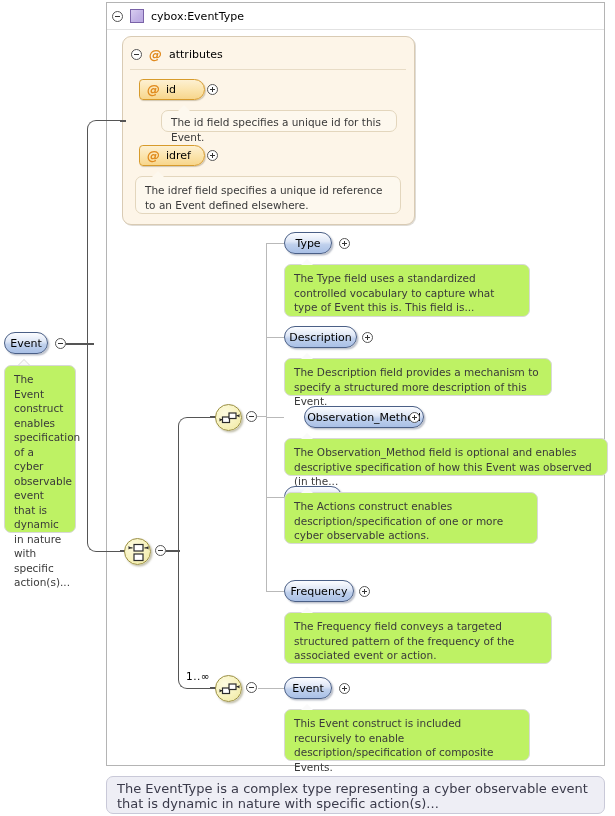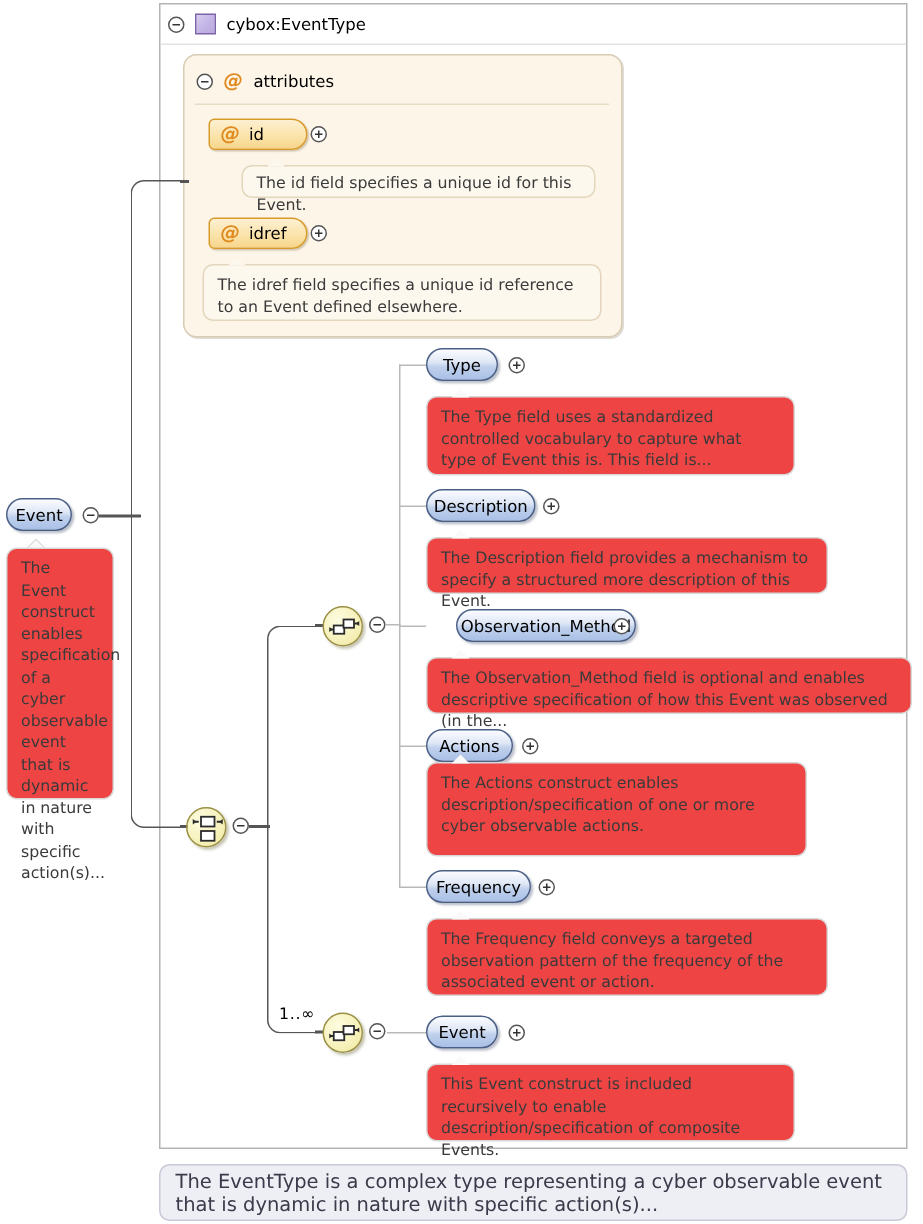--- a/index.html
+++ b/index.html
@@ -68,21 +68,21 @@
     background:linear-gradient(to bottom,#fdf0d2 0%,#fbe4ad 52%,#f7d68c 100%);
     box-shadow:1px 1px 1px rgba(130,110,70,.35);
     display:flex;align-items:center;gap:6px;padding:0 12px 0 7px;
   }
   .attr-pill .lbl{font-size:11px;color:#000;}
 
   
   .doc{
     position:absolute;box-sizing:border-box;
     border:1px solid #d8d8d8;border-radius:7px;
-    background:#ef4444;
+    background:#bef264;
     padding:6px 9px 5px 9px;
     font-size:10.5px;line-height:14.5px;color:#3a3a3a;
   }
   .doc.cream{border-color:#e3d6bd;background:#fdf8ee;}
   .doc::before{
     
     content:"";position:absolute;left:16px;top:-6px;
     width:0;height:0;
     border-left:6px solid transparent;border-right:6px solid transparent;
     border-bottom:6px solid #fafafa;
@@ -247,26 +247,26 @@
   <div class="doc" style="left:284px;top:358px;width:268px;height:38px;">The Description field provides a mechanism to specify a structured more description of this Event.</div>
 
   <div class="ln h light" style="left:266px;top:417px;width:18px;"></div>
   <div class="elem" style="left:284px;top:406px;width:120px;margin-left:20px;">Observation_Method</div>
   <span class="pm plus" style="position:absolute;left:409px;top:412px;"></span>
   <div class="doc" style="left:284px;top:438px;width:324px;height:38px;">The Observation_Method field is optional and enables descriptive specification of how this Event was observed (in the...</div>
 
   <div class="ln h light" style="left:266px;top:497px;width:18px;"></div>
   <div class="elem" style="left:284px;top:486px;width:58px;">Actions</div>
   <span class="pm plus" style="position:absolute;left:348px;top:492px;"></span>
-  <div class="doc" style="left:284px;top:508px;width:254px;height:63px;">The Actions construct enables description/specification of one or more cyber observable actions.</div>
+  <div class="doc" style="left:284px;top:492px;width:254px;height:52px;">The Actions construct enables description/specification of one or more cyber observable actions.</div>
 
   <div class="ln h light" style="left:266px;top:591px;width:18px;"></div>
   <div class="elem" style="left:284px;top:580px;width:70px;">Frequency</div>
   <span class="pm plus" style="position:absolute;left:359px;top:586px;"></span>
-  <div class="doc" style="left:284px;top:612px;width:268px;height:52px;">The Frequency field conveys a targeted observation pattern of the frequency of the associated event or action.</div>
+  <div class="doc" style="left:284px;top:612px;width:268px;height:52px;">The Frequency field conveys a targeted structured pattern of the frequency of the associated event or action.</div>
 
   <span class="occurs" style="left:186px;top:670px;">1..∞</span>
 
   <div class="comp" style="left:215px;top:675px;">
     <svg width="21" height="21" viewBox="0 0 21 21">
       <rect x="3.5" y="9" width="7" height="5.5" fill="#ffffff" stroke="#2b2b2b" stroke-width="1.2"></rect>
       <rect x="10" y="5" width="7" height="5.5" fill="#ffffff" stroke="#2b2b2b" stroke-width="1.2"></rect>
       <path d="M1 11.7 L3 11.7 M17.5 7.7 L19.8 7.7" stroke="#2b2b2b" stroke-width="1.3"></path>
       <path d="M0.5 10 L0.5 13.4 L2.8 11.7 Z" fill="#2b2b2b"></path>
       <path d="M20.5 6 L20.5 9.4 L18.2 7.7 Z" fill="#2b2b2b"></path>

